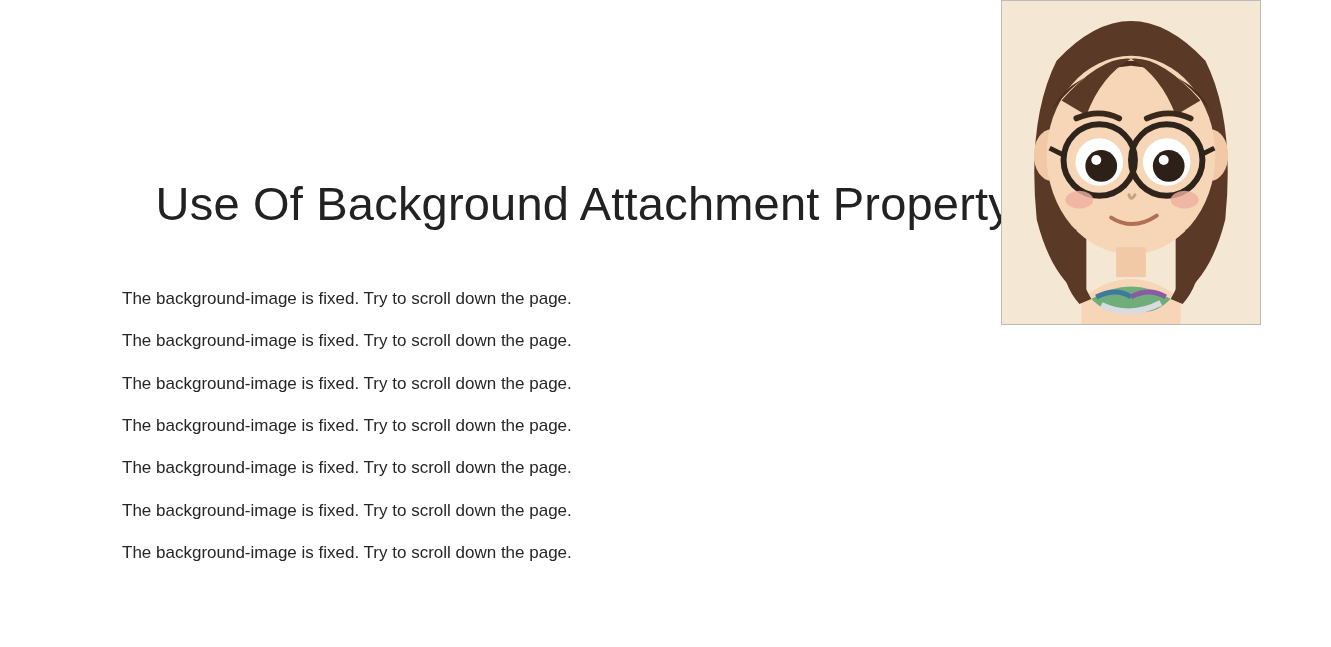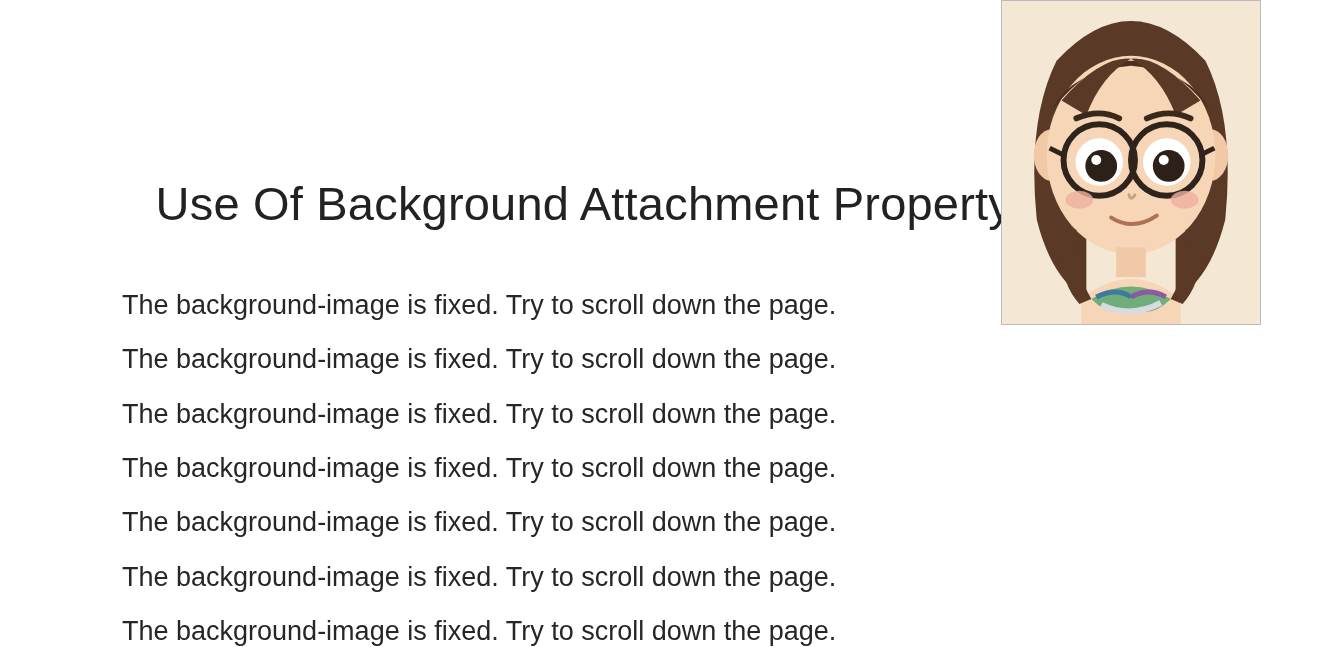--- a/index.html
+++ b/index.html
@@ -36,21 +36,21 @@
     margin: 0 auto;
     padding-top: 175px;
     max-width: 1100px;
     letter-spacing: 0.2px;
   }
   .paras {
     margin-top: 55px;
     margin-left: 122px;
   }
   .paras p {
-    font-size: 27px;
+    font-size: 17px;
     font-weight: 400;
     color: #262626;
     line-height: 1.2;
     margin-bottom: 22px;
   }
 </style>
 </head>
 <body>
 
 <div class="page">

